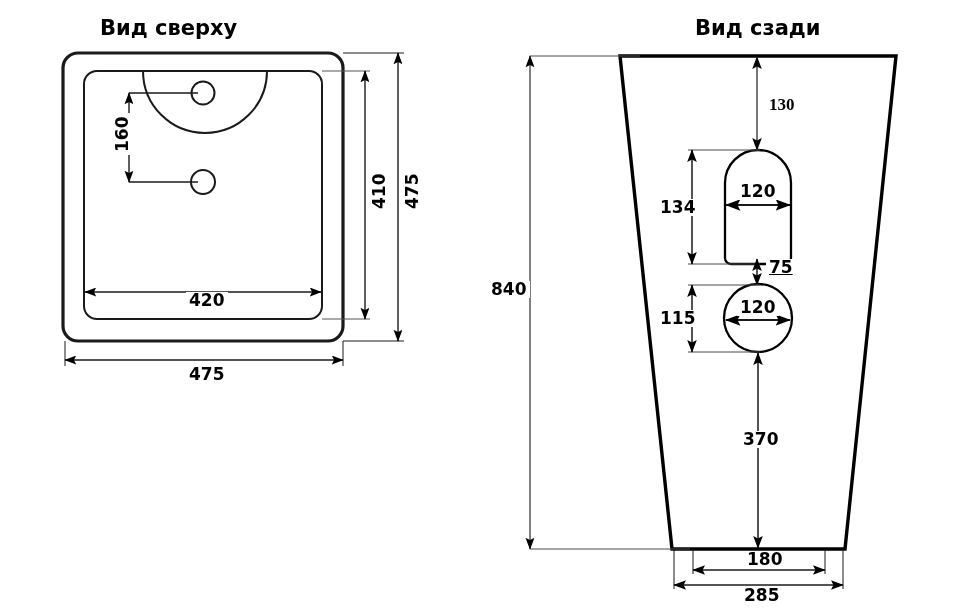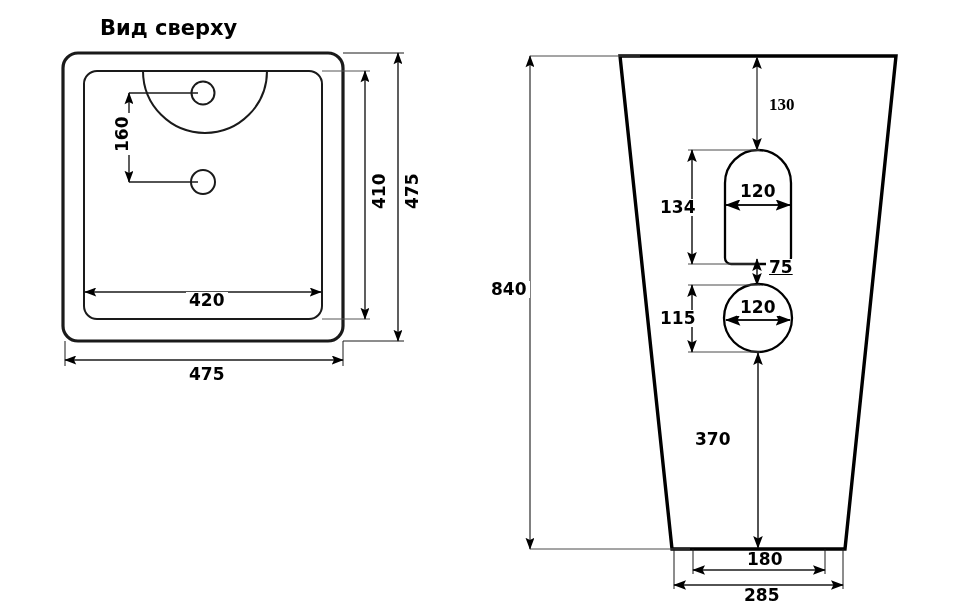--- a/index.html
+++ b/index.html
@@ -170,20 +170,21 @@
 
       <g>
         <line x1="674" y1="549" x2="674" y2="589" stroke="#1a1a1a" stroke-width="1"></line>
         <line x1="843" y1="549" x2="843" y2="589" stroke="#1a1a1a" stroke-width="1"></line>
         <line x1="674" y1="585" x2="843" y2="585" stroke="#1a1a1a" stroke-width="1.5" marker-start="url(#arrHeavyStart)" marker-end="url(#arrHeavy)"></line>
       </g>
     </g>
   </svg>
 
   <div class="view-title" id="title-top-view">Вид сверху</div>
+  <div class="view-title" id="title-back-view">Вид сзади</div>
 
   <div class="dim-label vertical-text bg" style="left:114px; top:155px;">160</div>
 
   <div class="dim-label vertical-text bg" style="left:371px; top:212px;">410</div>
 
   <div class="dim-label vertical-text bg" style="left:404px; top:212px;">475</div>
 
   <div class="dim-label bg" style="left:186px; top:272px;margin-top:20px;">420</div>
 
   <div class="dim-label bg" style="left:186px; top:366px;">475</div>
@@ -193,21 +194,21 @@
   <div class="dim-label bg" style="left:657px; top:199px;">134</div>
 
   <div class="dim-label bg" style="left:737px; top:183px;">120</div>
 
   <div class="dim-label bg" style="left:766px; top:259px;text-decoration:underline;">75</div>
 
   <div class="dim-label bg" style="left:657px; top:310px;">115</div>
 
   <div class="dim-label bg" style="left:737px; top:299px;">120</div>
 
-  <div class="dim-label bg" style="left:692px; top:431px;">370</div>
+  <div class="dim-label bg" style="left:740px; top:431px;">370</div>
 
   <div class="dim-label bg" style="left:488px; top:281px;text-align:right;">840</div>
 
   <div class="dim-label bg" style="left:744px; top:551px;">180</div>
 
   <div class="dim-label bg" style="left:741px; top:587px;">285</div>
 
 </div>
 
 </body></html>

